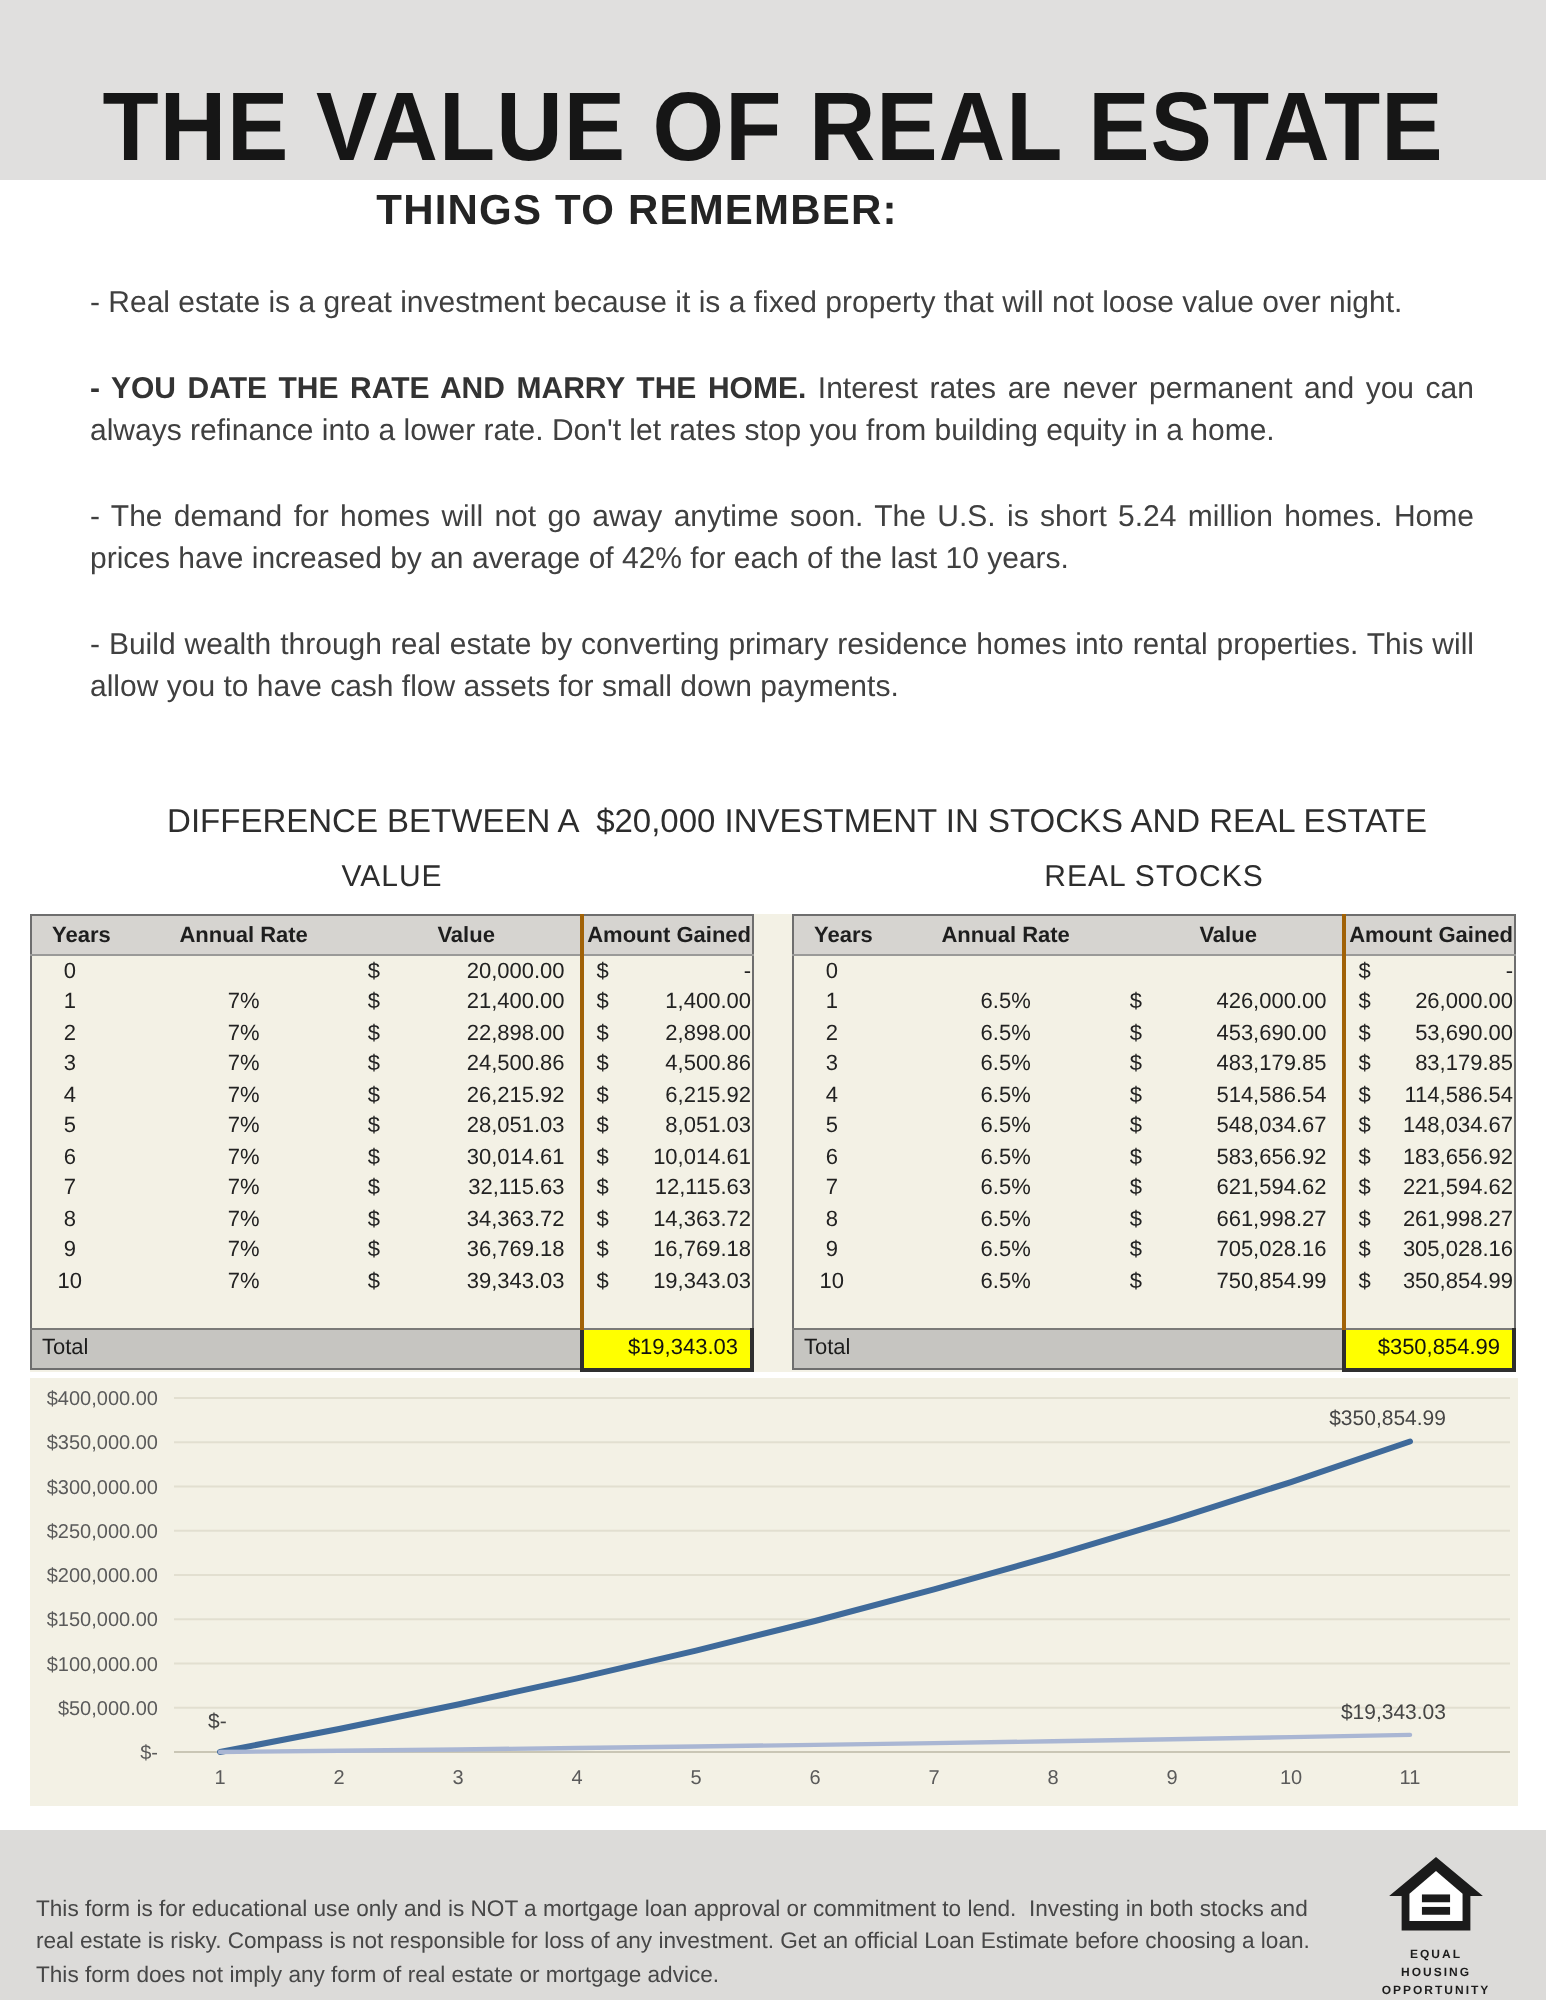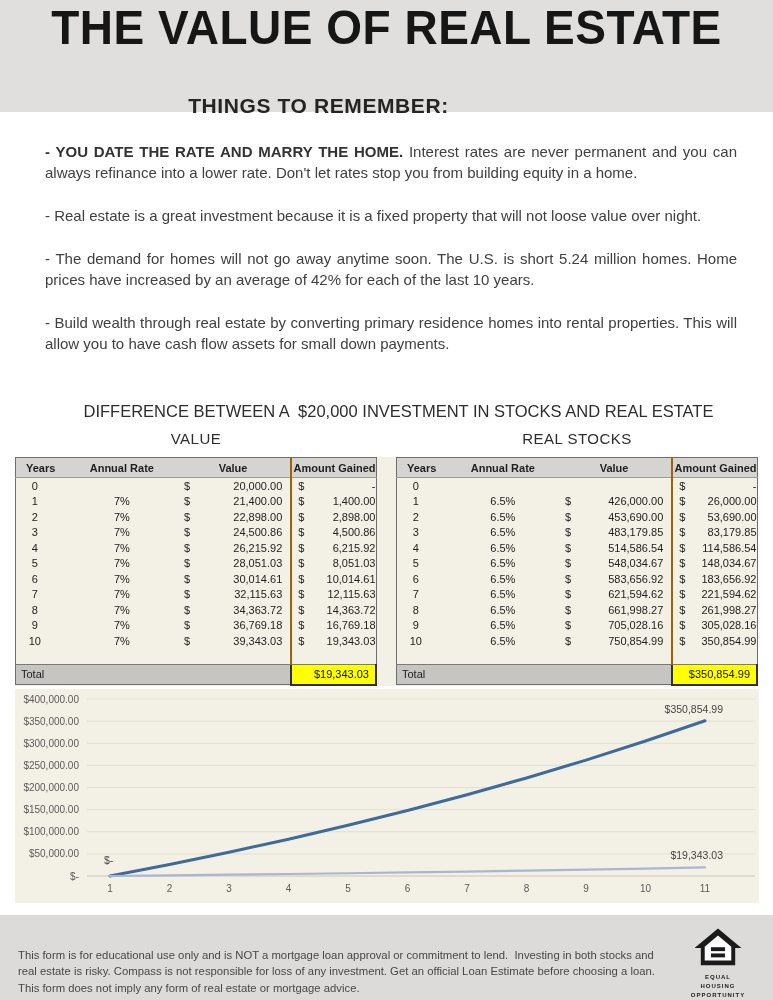--- a/index.html
+++ b/index.html
@@ -1,21 +1,21 @@
 <!DOCTYPE html>
 <html><head>
 <meta charset="utf-8">
 <style>
   html,body{margin:0;padding:0;background:#fff;}
   .page{position:relative;width:773px;height:1000px;background:#ffffff;overflow:hidden;
         font-family:"Liberation Sans",sans-serif;color:#3d3d3d;}
 
   
-  .hdr{position:absolute;top:0;left:0;width:773px;height:112px;background:#e0dfde;
-       display:flex;align-items:flex-start;justify-content:center;}
+  .hdr{position:absolute;top:0;left:0;width:773px;height:90px;background:#e0dfde;
+       display:flex;align-items:flex-end;justify-content:center;}
   .hdr h1{margin:0;font-size:46px;font-weight:800;letter-spacing:.5px;color:#161616;
           transform:scaleY(1.06);}
 
   
   .things-h{position:absolute;top:94px;left:0;width:637px;text-align:center;
             font-size:21px;font-weight:600;letter-spacing:.6px;color:#242424;}
   .bullets{position:absolute;top:141px;left:45px;width:692px;font-size:15px;
            line-height:21px;color:#404040;}
   .bullets p{margin:0 0 22px 0;text-align:justify;}
   .bullets .lead{font-weight:700;color:#333;}
@@ -69,22 +69,22 @@
 
 <div class="page">
 
   <div class="hdr">
     <h1>THE VALUE OF REAL ESTATE</h1>
   </div>
 
   <div class="things-h">THINGS TO REMEMBER:</div>
 
   <div class="bullets">
+    <p><span class="lead"></span><span>- Real estate is a great investment because it is a fixed property that will not loose value over night.</span></p>
     <p><span class="lead">- YOU DATE THE RATE AND MARRY THE HOME.</span><span> Interest rates are never permanent and you can always refinance into a lower rate. Don't let rates stop you from building equity in a home.</span></p>
-    <p><span class="lead"></span><span>- Real estate is a great investment because it is a fixed property that will not loose value over night.</span></p>
     <p><span class="lead"></span><span>- The demand for homes will not go away anytime soon. The U.S. is short 5.24 million homes. Home prices have increased by an average of 42% for each of the last 10 years.</span></p>
     <p><span class="lead"></span><span>- Build wealth through real estate by converting primary residence homes into rental properties. This will allow you to have cash flow assets for small down payments.</span></p>
   </div>
 
   <div class="diff-h">DIFFERENCE BETWEEN A  $20,000 INVESTMENT IN STOCKS AND REAL ESTATE</div>
 
   <div class="tables-wrap">
     <div class="ttl-row">
       <div>VALUE</div>
       <div>REAL STOCKS</div>

